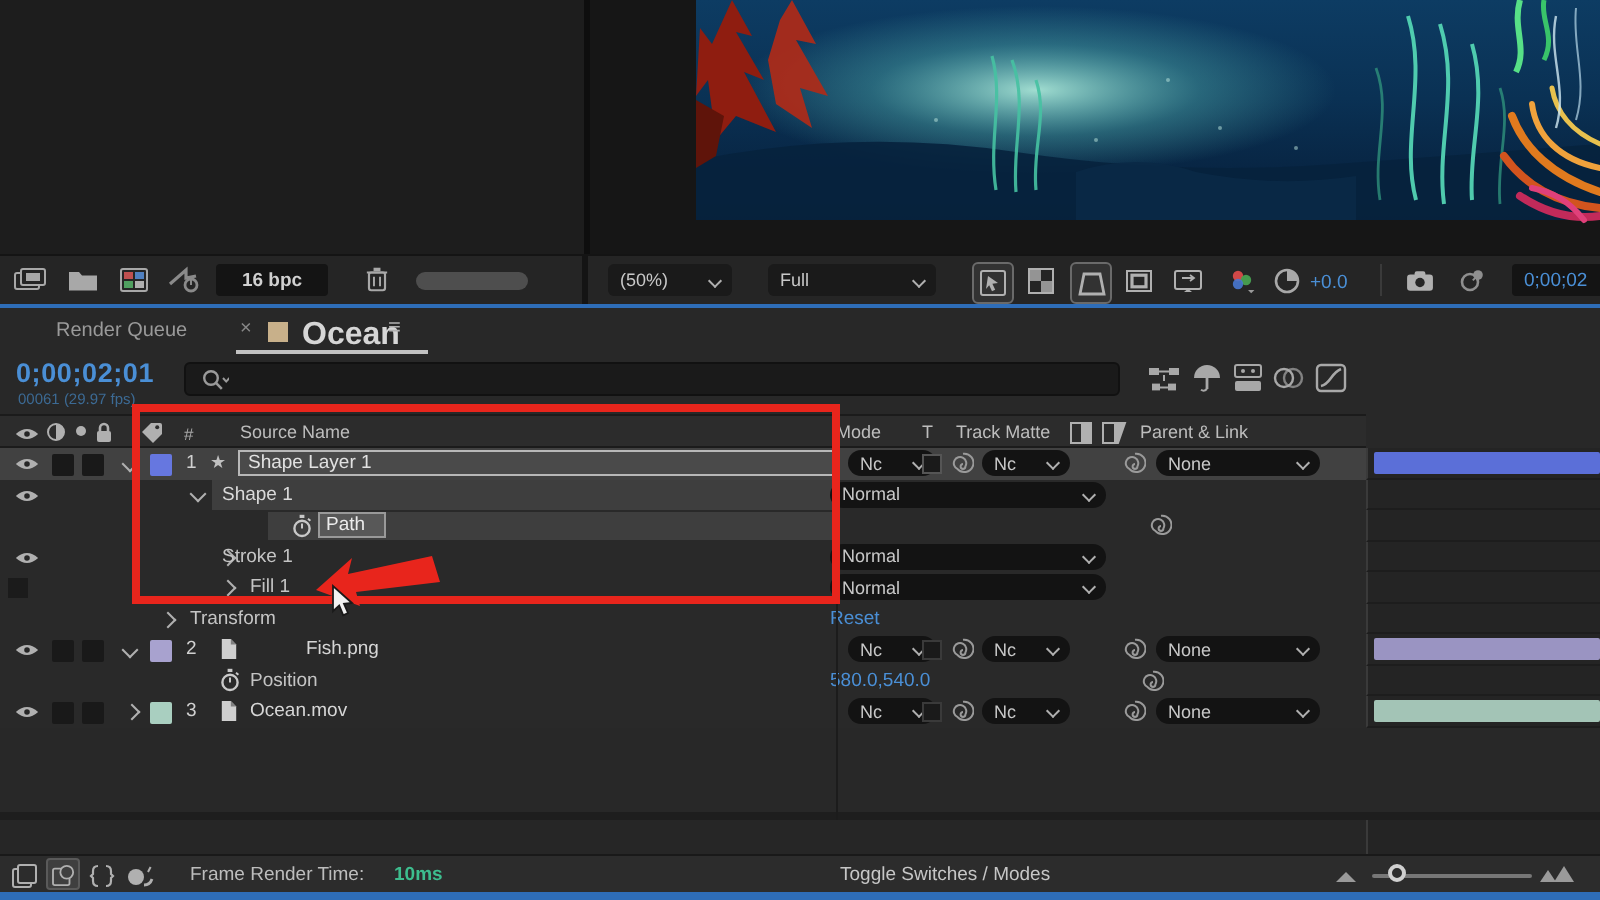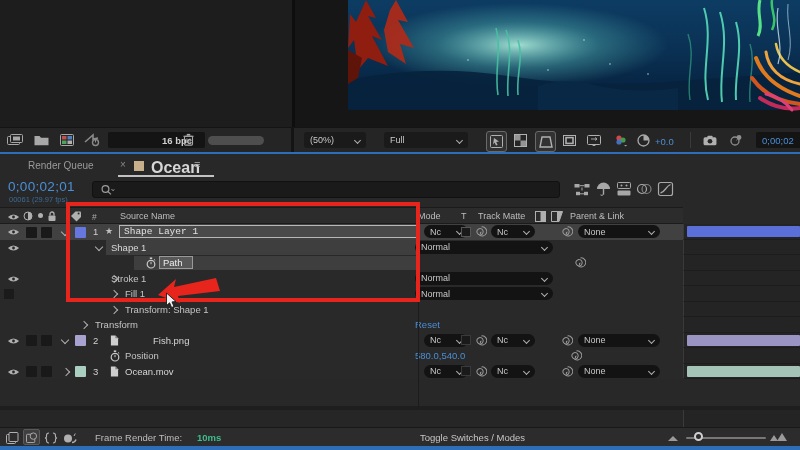--- a/index.html
+++ b/index.html
@@ -168,21 +168,21 @@
         <rect x="2" y="2" width="4.5" height="3.5" fill="#c05050"></rect>
         <rect x="7.5" y="2" width="4.5" height="3.5" fill="#5080c0"></rect>
         <rect x="2" y="6.5" width="4.5" height="3.5" fill="#50a060"></rect>
         <rect x="7.5" y="6.5" width="4.5" height="3.5" fill="#b0b0b0"></rect>
       </svg>
     <svg class="ab" style="left:84px;top:5px;color:#8a8a8a" width="16" height="14" viewBox="0 0 16 14">
         <path d="M1 9 L9 2 L9 6 L14 5" fill="none" stroke="currentColor" stroke-width="1.6"></path>
         <circle cx="11.5" cy="9.5" r="3" fill="none" stroke="currentColor" stroke-width="1.4"></circle>
         <line x1="11.5" y1="7" x2="11.5" y2="9.5" stroke="currentColor"></line>
       </svg>
-    <div class="ab" style="left:108px;top:4px;width:56px;height:16px;background:#141414;border-radius:2px;display:flex;align-items:center;justify-content:center;color:#d0d0d0;font-weight:bold;font-size:9.5px;padding-left:41px;">
+    <div class="ab" style="left:108px;top:4px;width:56px;height:16px;background:#141414;border-radius:2px;display:flex;align-items:center;justify-content:center;color:#d0d0d0;font-weight:bold;font-size:9.5px;">
       <span>16 bpc</span>
     </div>
     <svg class="ab" style="left:183px;top:5px;color:#a8a8a8" width="11" height="13" viewBox="0 0 10 12">
         <use href="#trash"></use>
       </svg>
     <div class="ab" style="left:208px;top:8px;width:56px;height:9px;background:#4e4e4e;border-radius:5px;"></div>
 
     <div class="ab" style="left:291px;top:0;width:3px;height:25px;background:#141414;"></div>
 
     <div class="dd" style="left:304px;top:4px;width:62px;height:16px;border-radius:3px;background:#1a1a1a;">
@@ -255,21 +255,21 @@
 
     <span class="ab lab" style="left:28px;top:6px;font-size:10px;color:#9a9a9a;">Render Queue</span>
     <div class="ab" style="left:118px;top:3px;width:96px;height:18px;">
       <span class="ab" style="left:2px;top:2px;color:#888;font-size:10px;">×</span>
       <div class="ab" style="left:16px;top:4px;width:10px;height:10px;background:#c8b08a;"></div>
       <span class="ab lab" style="left:33px;top:2px;font-size:16px;color:#d6d6d6;font-weight:bold;">Ocean</span>
       <span class="ab" style="left:76px;top:1px;color:#b0b0b0;font-size:11px;">≡</span>
     </div>
     <div class="ab" style="left:118px;top:21px;width:96px;height:1.5px;background:#c2c2c2;"></div>
 
-    <span class="ab accent lab" style="left:8px;top:25px;font-size:13.5px;font-weight:normal;letter-spacing:0.3px;">0;00;02;01</span>
+    <span class="ab accent lab" style="left:8px;top:25px;font-size:13.5px;font-weight:bold;letter-spacing:0.3px;">0;00;02;01</span>
     <span class="ab lab" style="left:9px;top:41px;font-size:7.5px;color:#3c6astroke;color:#3c6a94;">00061 (29.97 fps)</span>
     <div class="ab" style="left:92px;top:27px;width:468px;height:17px;background:#1a1a1a;border:1px solid #111;border-radius:3px;box-sizing:border-box;display:flex;align-items:center;padding-left:7px;">
       <svg width="15" height="12" viewBox="0 0 14 12" class="ic" style="color:#9a9a9a">
           <use href="#magnifier"></use>
         </svg>
     </div>
     <svg class="ab" style="left:574px;top:29px;color:#a8a8a8" width="16" height="13" viewBox="0 0 16 13">
         <rect x="0.5" y="1" width="5" height="3.5" fill="currentColor"></rect>
         <rect x="10.5" y="1" width="5" height="3.5" fill="currentColor"></rect>
         <path d="M5.5 2.7 h5 M8 4.5 v3 M4 10.8 h8" fill="none" stroke="currentColor"></path>
@@ -332,21 +332,21 @@
       <div class="row" style="background:#414141;">
         <svg class="ab ic" style="left:7px;top:4px;" width="13" height="8" viewBox="0 0 14 8">
             <use href="#eye"></use>
           </svg>
         <div class="box" style="left:26px;"></div>
         <div class="box" style="left:41px;"></div>
         <span class="ab cv down" style="left:62px;top:4.5px;"></span>
         <div class="swatch" style="left:75px;background:#6677e0;"></div>
         <span class="ab txt" style="left:93px;color:#d0d0d0;">1</span>
         <span class="ab txt" style="left:105px;color:#c0c0c0;font-size:9px;">★</span>
-        <div class="ab" style="left:119px;top:1px;width:298px;height:12.5px;background:#4a4a4a;border:1px solid #b8b8b8;box-sizing:border-box;display:flex;align-items:center;padding-left:4px;font-family:Liberation Mono, monospace;">
+        <div class="ab" style="left:119px;top:1px;width:298px;height:12.5px;background:#4a4a4a;border:1px solid #b8b8b8;box-sizing:border-box;display:flex;align-items:center;padding-left:4px;">
           <span style="color:#e2e2e2;">Shape Layer 1</span>
         </div>
         <div class="dd" style="left:424px;width:44px;">
             <span>Nc</span>
             <span class="cv down"></span>
           </div>
         <div class="ab" style="left:461px;top:2.5px;width:10px;height:10px;background:#1a1a1a;border:1px solid #555;box-sizing:border-box;"></div>
         <svg class="ab ic" style="left:476px;top:2px;color:#9a9a9a" width="11" height="11" viewBox="0 0 12 12">
             <use href="#spiral"></use>
           </svg>
@@ -413,25 +413,20 @@
         <div class="ab" style="left:4px;top:3px;width:10px;height:10px;background:#1b1b1b;"></div>
         <span class="ab cv right" style="left:111px;top:5px;"></span>
         <span class="ab txt" style="left:125px;color:#c4c4c4;">Fill 1</span>
         <div class="dd" style="left:415px;width:138px;">
             <span>Normal</span>
             <span class="cv down"></span>
           </div>
         <div class="tlseg"></div>
       </div>
 
-      <div class="row">
-        <span class="ab cv right" style="left:111px;top:5px;"></span>
-        <span class="ab txt" style="left:125px;color:#c4c4c4;">Transform: Shape 1</span>
-        <div class="tlseg"></div>
-      </div>
 
       <div class="row">
         <span class="ab cv right" style="left:81px;top:5px;"></span>
         <span class="ab txt" style="left:95px;color:#c4c4c4;">Transform</span>
         <span class="ab txt accent" style="left:415px;">Reset</span>
         <div class="tlseg"></div>
       </div>
 
       <div class="row">
         <svg class="ab ic" style="left:7px;top:4px;" width="13" height="8" viewBox="0 0 14 8">

